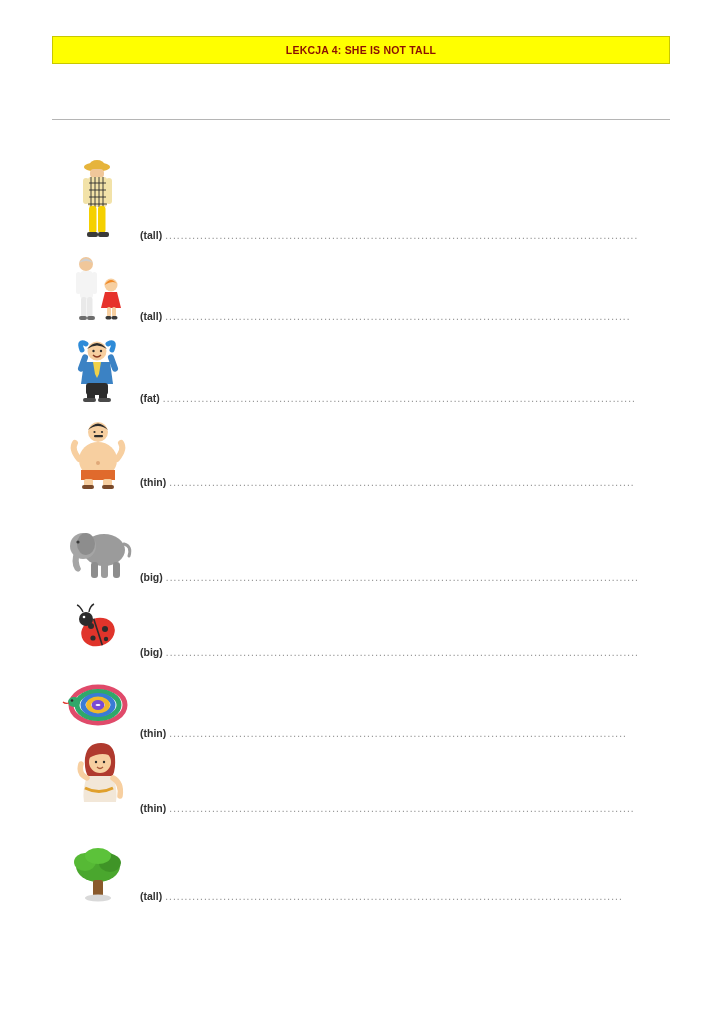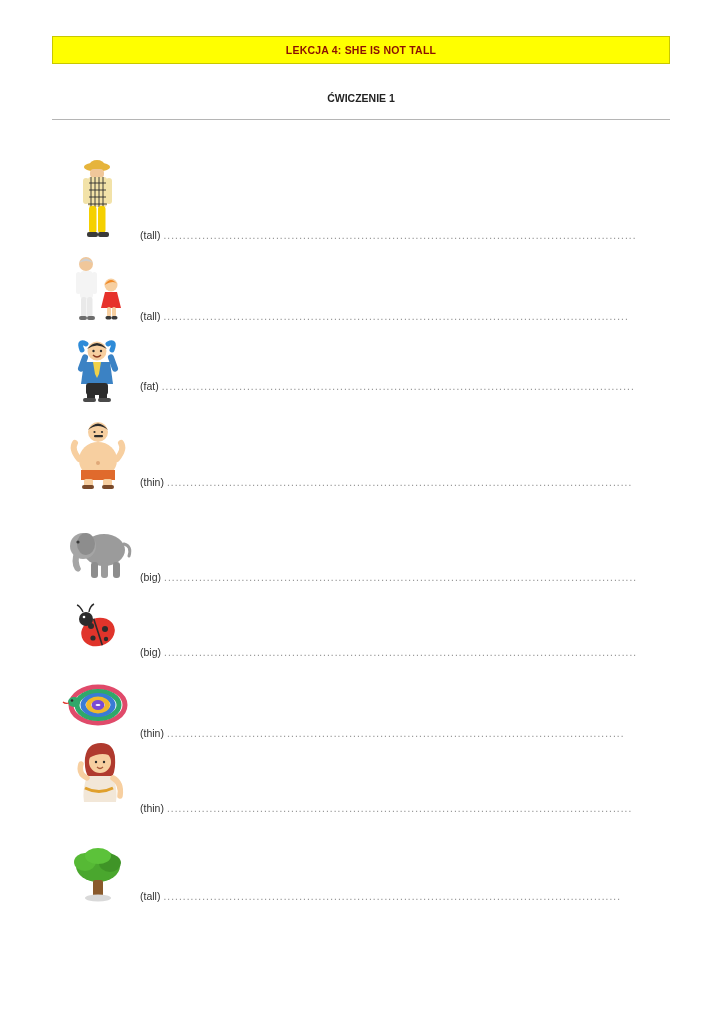--- a/index.html
+++ b/index.html
@@ -85,21 +85,21 @@
   .item .answer {
     position: absolute;
     left: 86px;
     width: 500px;
     display: flex;
     align-items: baseline;
     font-size: 10.5px;
     color: #3a3a3a;
   }
   .item .word {
-    font-weight: normal;
+    font-weight: bold;
     color: #333333;
     white-space: nowrap;
     margin-right: 3px;
   }
   .item .dots {
     flex: 1 1 auto;
     overflow: hidden;
     white-space: nowrap;
     letter-spacing: 1.1px;
     color: #8c8c8c;
@@ -109,21 +109,20 @@
 </style>
 </head>
 <body>
 
 <div class="page">
 
   <div class="banner">
     <span class="banner-text">LEKCJA 4: SHE IS NOT TALL</span>
   </div>
 
-  <div class="ex-heading">ĆWICZENIE 1</div>
   <div class="rule"></div>
 
 
   <div class="item" style="top:155px;height:95px">
     <div class="art">
       <svg width="78" height="92" viewBox="0 0 78 92">
         <ellipse cx="37" cy="12" rx="13" ry="4.5" fill="#e6b43c"></ellipse>
         <ellipse cx="37" cy="10" rx="7.5" ry="5" fill="#e6b43c"></ellipse>
         <rect x="30" y="14" width="14" height="9" rx="4" fill="#f0c79a"></rect>
         <rect x="28" y="22" width="19" height="30" rx="3" fill="#f2e2a8"></rect>
@@ -192,21 +191,21 @@
         <path d="M33 28 h8 l-2 12 -2 4 -2 -4z" fill="#f0d24a"></path>
         <rect x="20" y="20" width="6" height="18" rx="3" fill="#3b82c4" transform="rotate(20 23 29)"></rect>
         <rect x="50" y="20" width="6" height="18" rx="3" fill="#3b82c4" transform="rotate(-20 53 29)"></rect>
         <rect x="26" y="49" width="22" height="12" rx="3" fill="#2c2c2c"></rect>
         <rect x="27" y="58" width="8" height="8" rx="2" fill="#2c2c2c"></rect>
         <rect x="39" y="58" width="8" height="8" rx="2" fill="#2c2c2c"></rect>
         <rect x="23" y="64" width="13" height="4" rx="2" fill="#4a4a4a"></rect>
         <rect x="38" y="64" width="13" height="4" rx="2" fill="#4a4a4a"></rect>
       </svg>
     </div>
-    <div class="answer" style="top:46px">
+    <div class="answer" style="top:58px">
       <span class="word">(fat)</span>
       <span class="dots">..........................................................................................................................</span>
     </div>
   </div>
 
   <div class="item" style="top:418px;height:82px">
     <div class="art">
       <svg width="78" height="74" viewBox="0 0 78 74">
         <circle cx="38" cy="14" r="10" fill="#f7cfa0"></circle>
         <path d="M28 12 q10 -13 20 0 q-10 -8 -20 0z" fill="#2c2c2c"></path>

